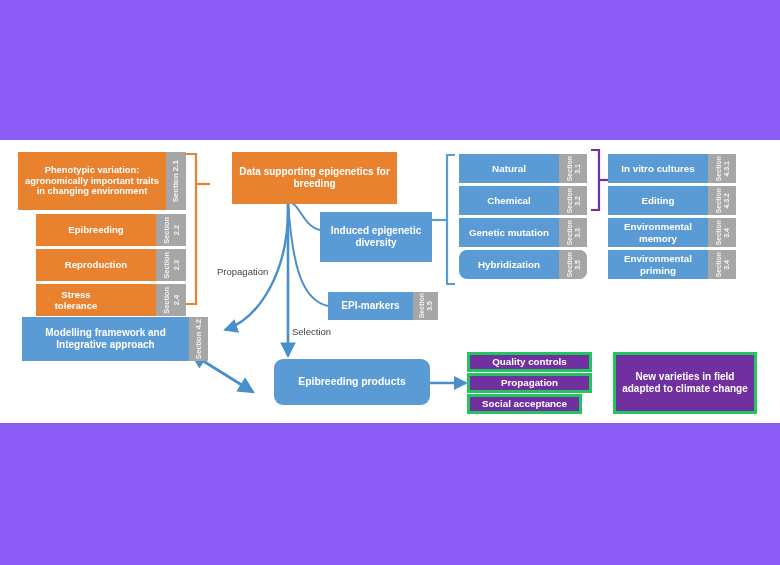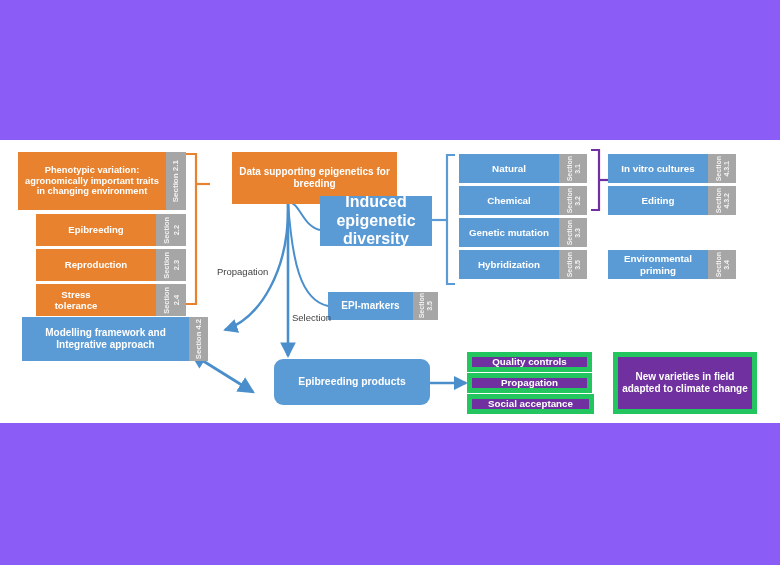--- a/index.html
+++ b/index.html
@@ -57,21 +57,21 @@
   .sect span {
     writing-mode: vertical-rl;
     transform: rotate(180deg);
     white-space: nowrap;
     letter-spacing: 0px;
   }
   .sect.one span { line-height: 1; }
 
   .orange { background: #E8822E; }
   .blue   { background: #5B9BD5; }
-  .purple { background: #7030A0; border: 5px solid #22c55e; }
+  .purple { background: #7030A0; border: 3px solid #22c55e; }
 
   
   .flowtext {
     position: absolute;
     color: #3f3f3f;
     font-weight: normal;
     white-space: nowrap;
   }
 </style>
 </head>
@@ -146,34 +146,34 @@
       <div class="sect" style="width:30px; font-size:7.4px;">
         <span>Section</span>
         <span>2.4</span>
       </div>
     </div>
 
     <div class="box orange" style="left:232px; top:12px; width:165px; height:52px; font-size:10px;">
       <div class="lbl">Data supporting epigenetics for breeding</div>
     </div>
 
-    <div class="box blue" style="left:320px; top:56px; width:112px; height:50px; font-size:16px;">
+    <div class="box blue" style="left:320px; top:72px; width:112px; height:50px; font-size:10px;">
       <div class="lbl">Induced epigenetic diversity</div>
     </div>
 
     <div class="box blue" style="left:328px; top:152px; width:110px; height:28px; font-size:10px;">
       <div class="lbl">EPI-markers</div>
       <div class="sect" style="width:25px; font-size:7px;">
         <span>Section</span>
         <span>3.5</span>
       </div>
     </div>
 
     <div class="flowtext" style="left:217px; top:126px; font-size:9.5px;">Propagation</div>
-    <div class="flowtext" style="left:292px; top:172px; font-size:9.5px;text-align:right;">Selection</div>
+    <div class="flowtext" style="left:292px; top:186px; font-size:9.5px;text-align:right;">Selection</div>
 
     <div class="box blue" style="left:459px; top:14px; width:128px; height:29px; font-size:9.8px;">
       <div class="lbl">Natural</div>
       <div class="sect" style="width:28px; font-size:7px;">
         <span>Section</span>
         <span>3.1</span>
       </div>
     </div>
     <div class="box blue" style="left:459px; top:46px; width:128px; height:29px; font-size:9.8px;">
       <div class="lbl">Chemical</div>
@@ -182,40 +182,47 @@
         <span>3.2</span>
       </div>
     </div>
     <div class="box blue" style="left:459px; top:78px; width:128px; height:29px; font-size:9.8px;">
       <div class="lbl">Genetic mutation</div>
       <div class="sect" style="width:28px; font-size:7px;">
         <span>Section</span>
         <span>3.3</span>
       </div>
     </div>
-    <div class="box blue" style="left:459px; top:110px; width:128px; height:29px; font-size:9.8px;">
+    <div class="box blue" style="left:459px; top:110px; width:128px; height:29px; font-size:9.8px;border-radius:8px;">
       <div class="lbl">Hybridization</div>
       <div class="sect" style="width:28px; font-size:7px;">
         <span>Section</span>
         <span>3.5</span>
       </div>
     </div>
 
     <div class="box blue" style="left:608px; top:14px; width:128px; height:29px; font-size:9.8px;">
       <div class="lbl">In vitro cultures</div>
       <div class="sect" style="width:28px; font-size:7px;">
         <span>Section</span>
         <span>4.3.1</span>
       </div>
     </div>
     <div class="box blue" style="left:608px; top:46px; width:128px; height:29px; font-size:9.8px;">
       <div class="lbl">Editing</div>
       <div class="sect" style="width:28px; font-size:7px;">
         <span>Section</span>
         <span>4.3.2</span>
+      </div>
+    </div>
+    <div class="box blue" style="left:608px; top:78px; width:128px; height:29px; font-size:9.8px;">
+      <div class="lbl">Environmental memory</div>
+      <div class="sect" style="width:28px; font-size:7px;">
+        <span>Section</span>
+        <span>3.4</span>
       </div>
     </div>
     <div class="box blue" style="left:608px; top:110px; width:128px; height:29px; font-size:9.8px;">
       <div class="lbl">Environmental priming</div>
       <div class="sect" style="width:28px; font-size:7px;">
         <span>Section</span>
         <span>3.4</span>
       </div>
     </div>
 
@@ -229,21 +236,21 @@
     <div class="box blue" style="left:274px; top:219px; width:156px; height:46px; font-size:10.4px;border-radius:9px;">
       <div class="lbl">Epibreeding products</div>
     </div>
 
     <div class="box purple" style="left:467px; top:212px; width:125px; height:20px; font-size:9.8px;">
       <div class="lbl">Quality controls</div>
     </div>
     <div class="box purple" style="left:467px; top:233px; width:125px; height:20px; font-size:9.8px;">
       <div class="lbl">Propagation</div>
     </div>
-    <div class="box purple" style="left:467px; top:254px; width:127px; height:20px; font-size:9.8px;">
+    <div class="box purple" style="left:467px; top:254px; width:115px; height:20px; font-size:9.8px;">
       <div class="lbl">Social acceptance</div>
     </div>
 
     <div class="box purple" style="left:613px; top:212px; width:144px; height:62px; font-size:10px;">
       <div class="lbl">New varieties in field adapted to climate change</div>
     </div>
 
   </div>
 </div>
 

